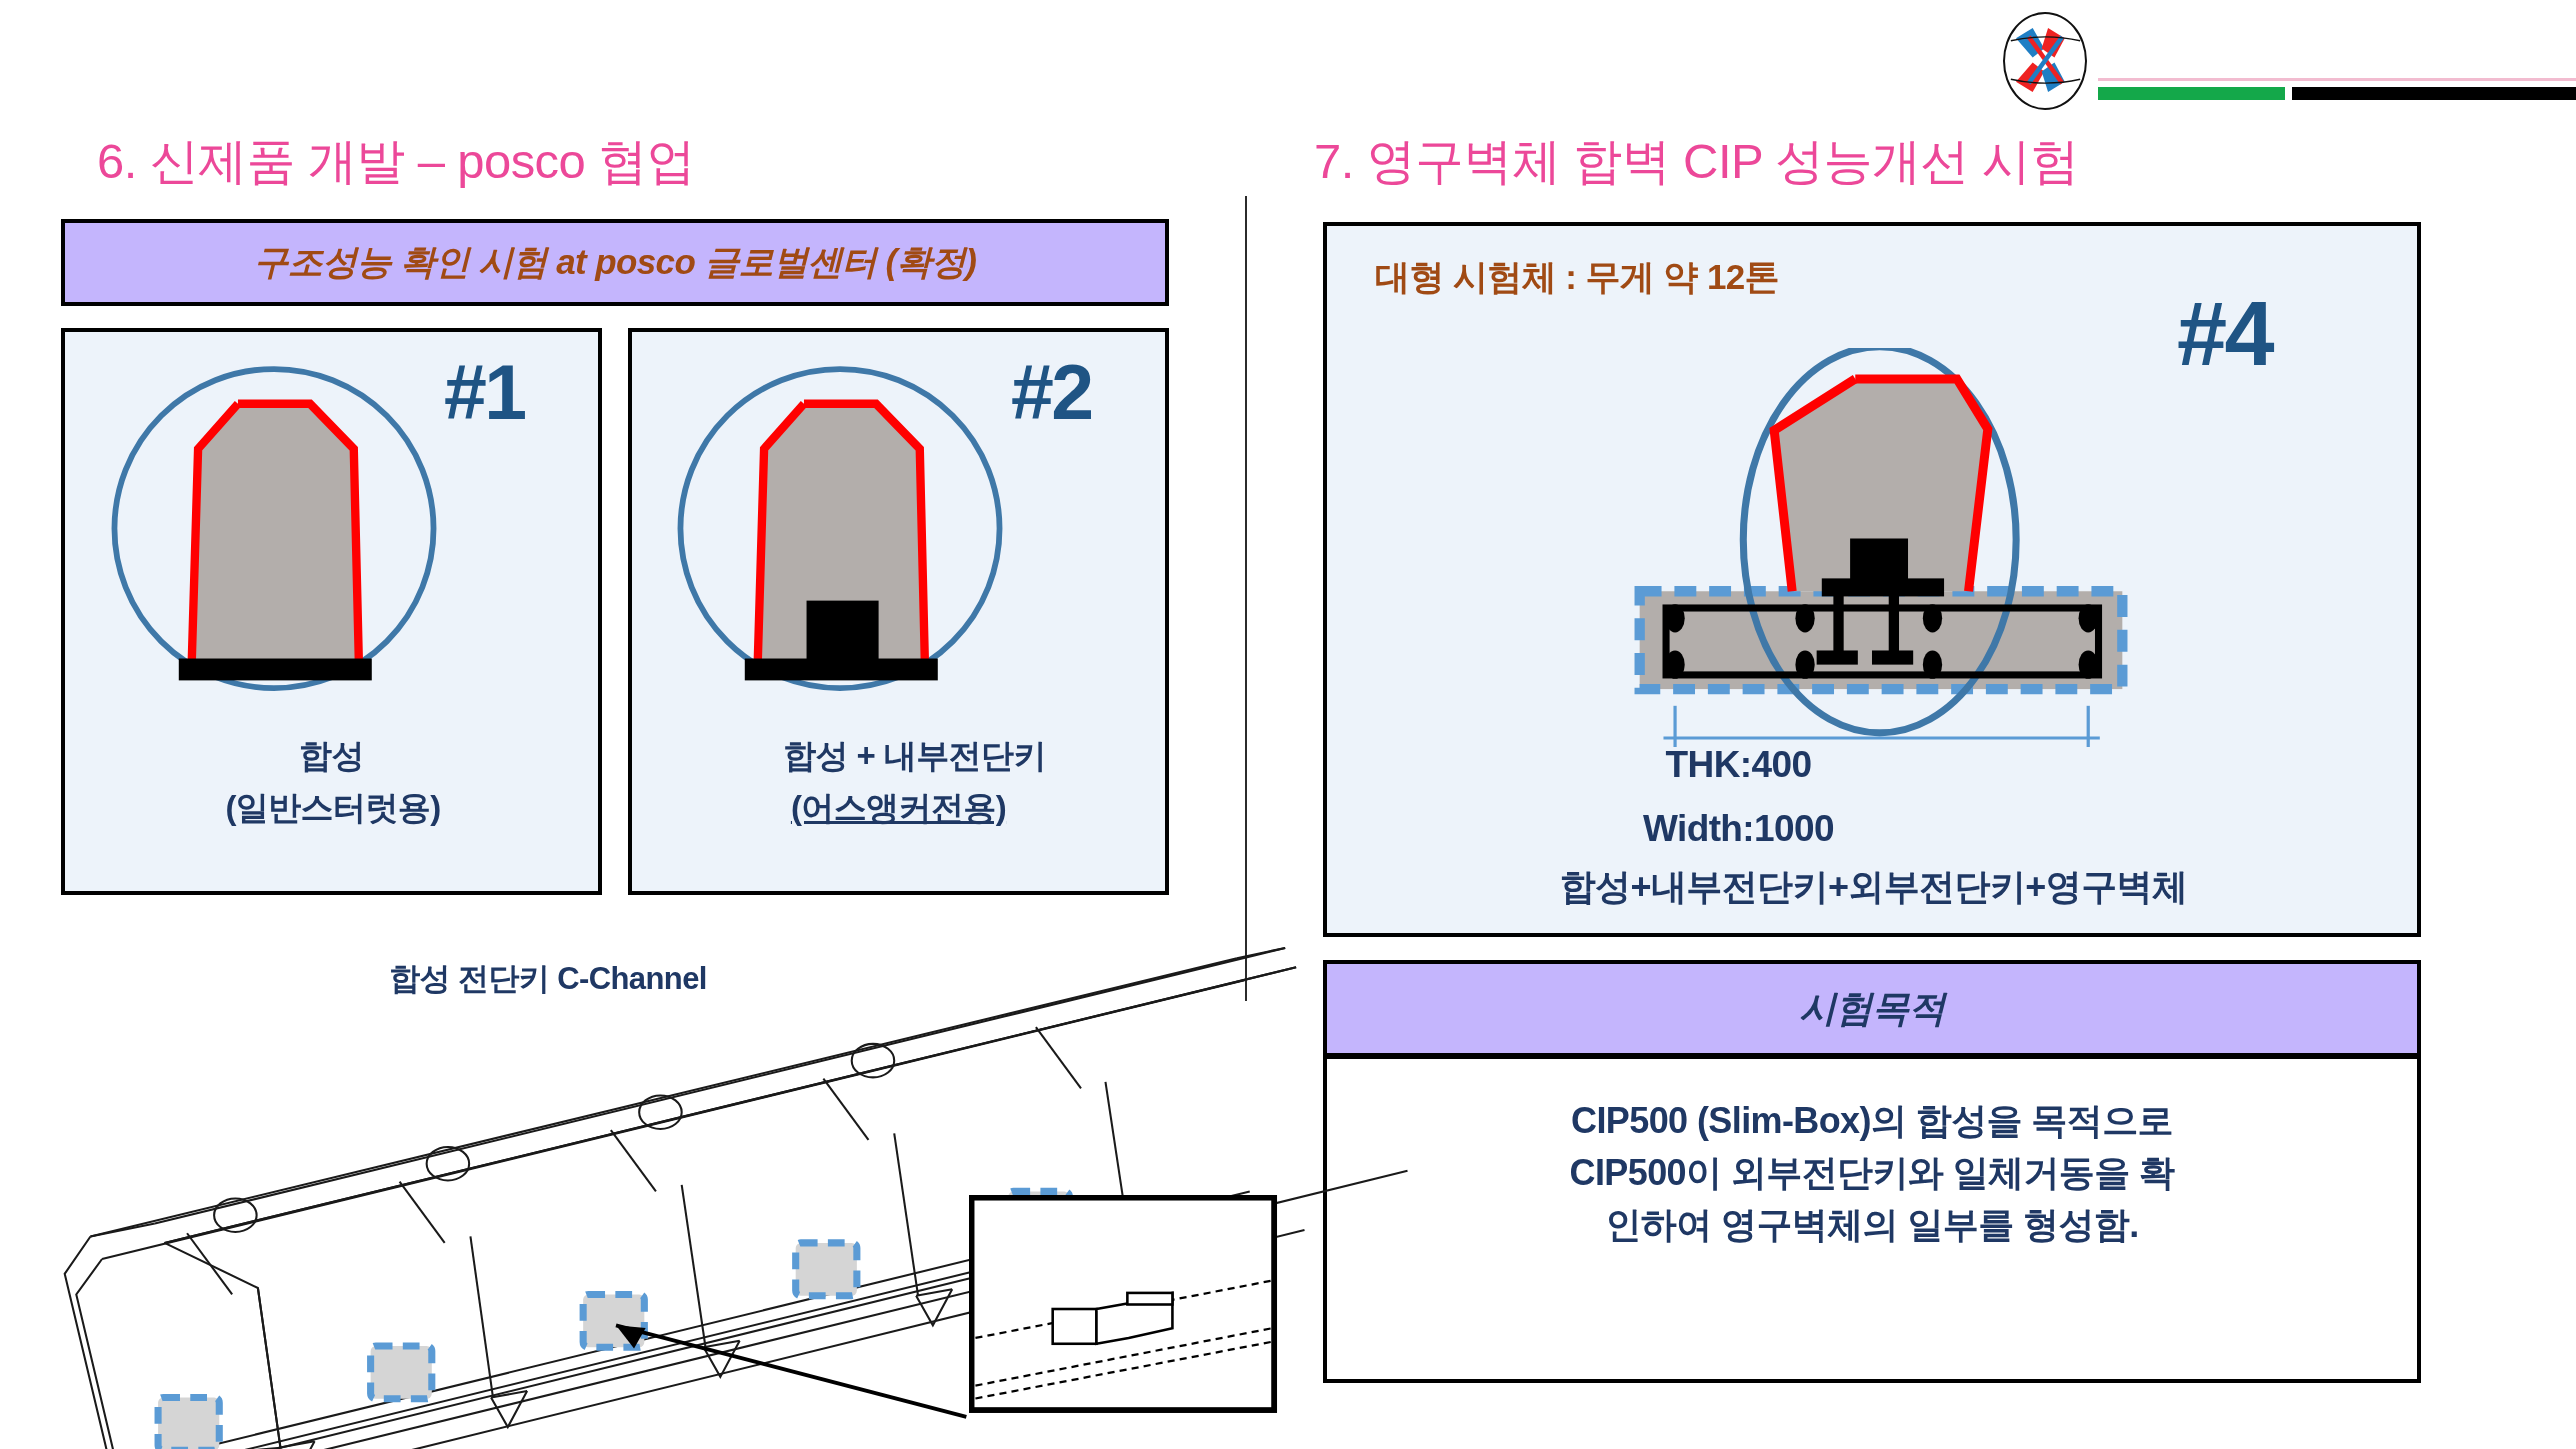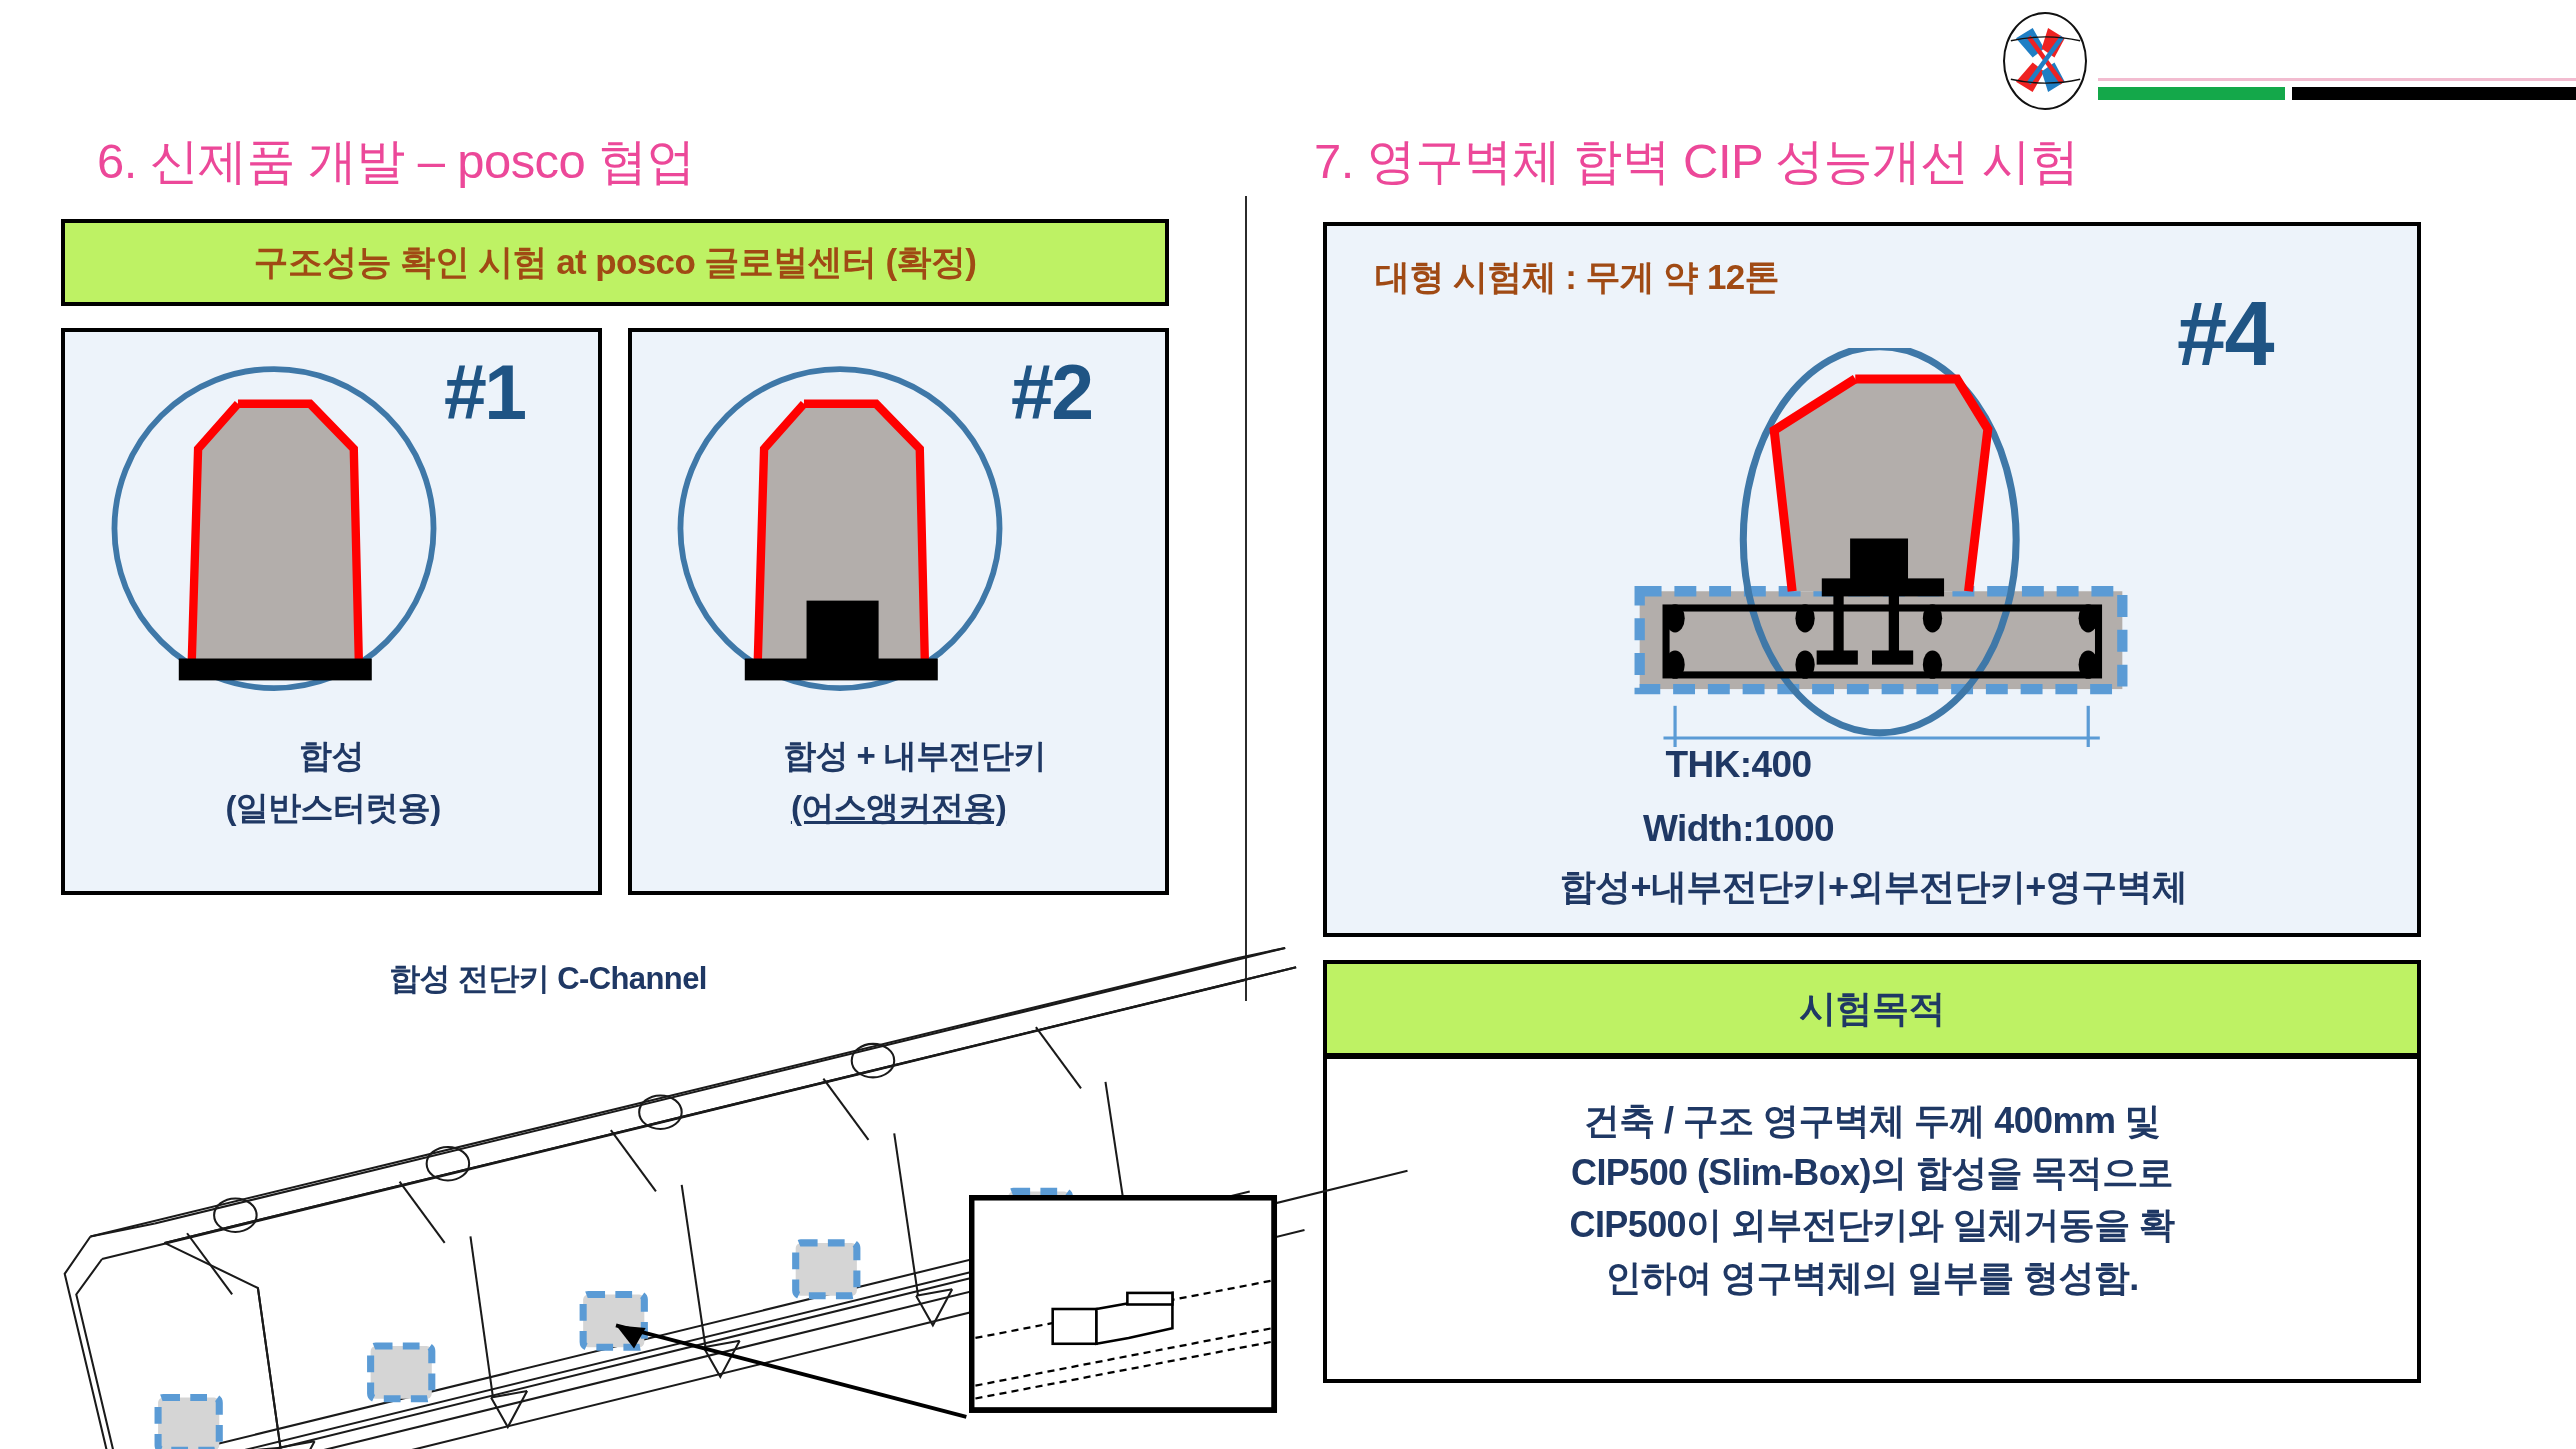--- a/index.html
+++ b/index.html
@@ -21,21 +21,21 @@
   .heading{position:absolute;font-weight:normal;color:#ec4899;white-space:nowrap;
            font-family:"Liberation Sans",sans-serif;letter-spacing:-0.6px;}
   #heading-left{left:97px;top:129px;font-size:49px;}
   #heading-right{left:1314px;top:129px;font-size:49px;}
 
   
   #divider{position:absolute;left:1245px;top:196px;width:1.9px;height:805px;background:#2b2b2b;}
 
   
   .box{position:absolute;box-sizing:border-box;border:4.5px solid #000;background:#edf3fa;}
-  .bandbox{background:#bef264;}
+  .bandbox{background:#c4b5fd;font-style:italic;}
 
   #subtitle-bar{left:61px;top:219px;width:1108px;height:87px;}
   #subtitle-text{position:absolute;left:0;top:0;width:100%;height:100%;
       display:flex;align-items:center;justify-content:center;
       color:#a04a14;font-size:35px;font-weight:bold;letter-spacing:-0.6px;white-space:nowrap;}
 
   #panel1{left:61px;top:328px;width:541px;height:567px;}
   #panel2{left:628px;top:328px;width:541px;height:567px;}
 
   #rightbox-top{left:1323px;top:222px;width:1098px;height:715px;}
@@ -269,18 +269,17 @@
 
 <div class="caption" id="thk-label">THK:400</div>
 <div class="caption" id="width-label">Width:1000</div>
 <div class="caption" id="compound-label">합성+내부전단키+외부전단키+영구벽체</div>
 
 <div class="box bandbox" id="purpose-header">
   <div id="purpose-title">시험목적</div>
 </div>
 <div class="box" id="purpose-body"></div>
 <div id="purpose-lines">
-  <div>건축 / 구조 영구벽체 두께 400mm 및</div>
   <div>CIP500 (Slim-Box)의 합성을 목적으로</div>
   <div>CIP500이 외부전단키와 일체거동을 확</div>
   <div>인하여 영구벽체의 일부를 형성함.</div>
 </div>
 
 
 </body></html>

